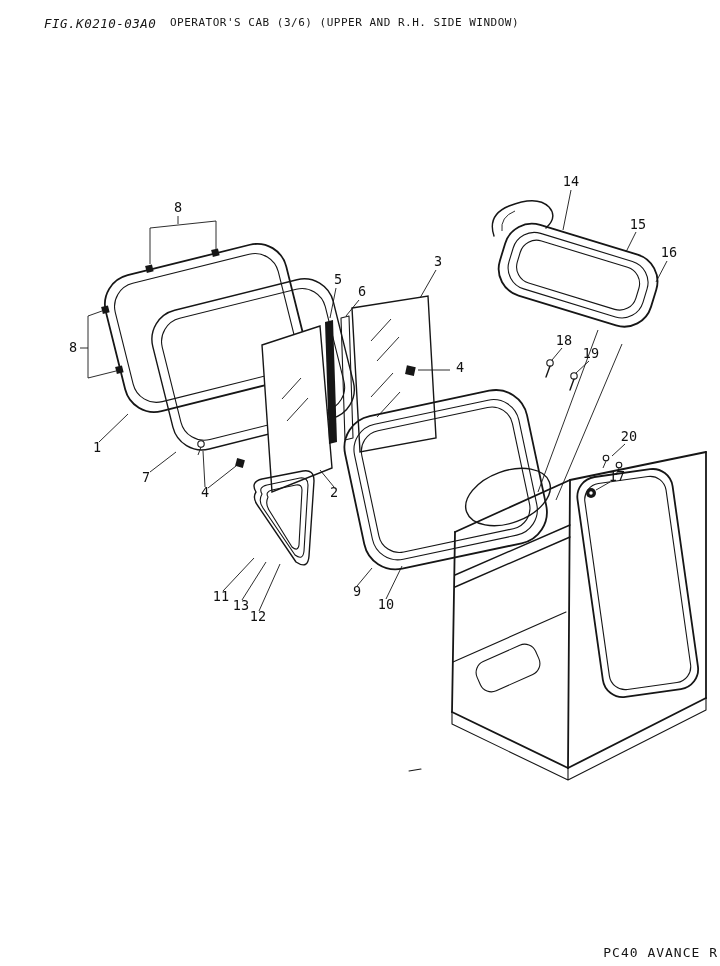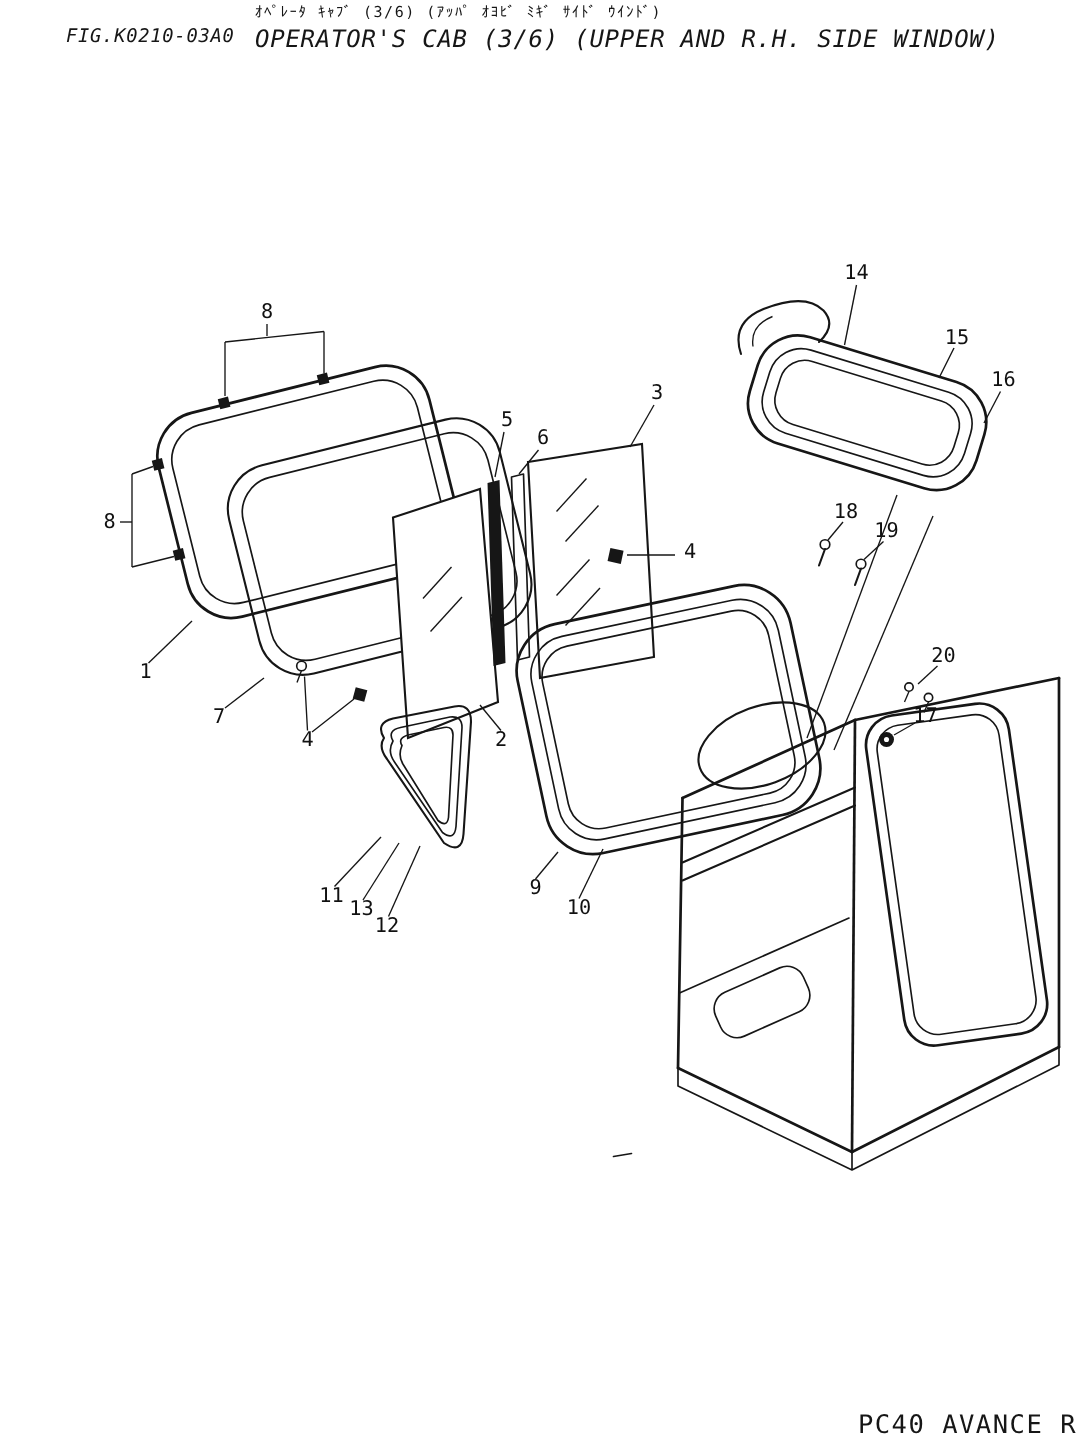--- a/index.html
+++ b/index.html
@@ -7,40 +7,39 @@
     width:720px;height:966px;position:relative;margin:0 auto;
     background:#ffffff;color:#161616;
     font-family:"DejaVu Sans Mono","Liberation Mono",monospace;
     overflow:hidden;
   }
   .hdr-ja{
     position:absolute;left:170px;top:2px;font-size:10px;letter-spacing:1px;white-space:nowrap;
   }
   .hdr-row{position:absolute;left:0;top:16px;width:720px;white-space:nowrap;}
   .hdr-fig{position:absolute;left:44px;top:0;font-size:12.5px;letter-spacing:.5px;font-style:italic;}
-  .hdr-en{position:absolute;left:170px;top:0;font-size:16px;letter-spacing:.5px;font-style:italic;}
+  .hdr-en{position:absolute;left:170px;top:0;font-size:11px;letter-spacing:.5px;}
   .ftr{
-    position:absolute;right:2px;bottom:6px;font-size:17px;letter-spacing:1px;white-space:nowrap;
+    position:absolute;right:2px;bottom:6px;font-size:13px;letter-spacing:1px;white-space:nowrap;
   }
   svg{position:absolute;left:0;top:0;}
   .ln{stroke:#161616;fill:none;stroke-linecap:round;stroke-linejoin:round;}
   .s2{stroke-width:1.8;}
   .s15{stroke-width:1.4;}
   .s1{stroke-width:1.1;}
   .leader{stroke:#161616;stroke-width:.9;fill:none;}
   .fillb{fill:#161616;stroke:none;}
   .callout{font:13.5px "DejaVu Sans Mono","Liberation Mono",monospace;fill:#111;stroke:none;text-anchor:middle;}
   .glass{stroke:#161616;fill:#ffffff;}
 </style>
 </head>
 <body>
 
 <div class="page">
 
-  <div class="hdr-ja">ｵﾍﾟﾚｰﾀ ｷｬﾌﾞ (3/6) (ｱｯﾊﾟ ｵﾖﾋﾞ ﾐｷﾞ ｻｲﾄﾞ ｳｲﾝﾄﾞ)</div>
   <div class="hdr-row">
     <span class="hdr-fig">FIG.K0210-03A0</span>
     <span class="hdr-en">OPERATOR'S CAB (3/6) (UPPER AND R.H. SIDE WINDOW)</span>
   </div>
 
   <svg width="720" height="966" viewBox="0 0 720 966">
 
     <g transform="rotate(-14 205 325)">
       <rect class="ln s2" x="112" y="258" width="186" height="140" rx="30"></rect>
       <rect class="ln s1" x="121" y="267" width="168" height="122" rx="24"></rect>

